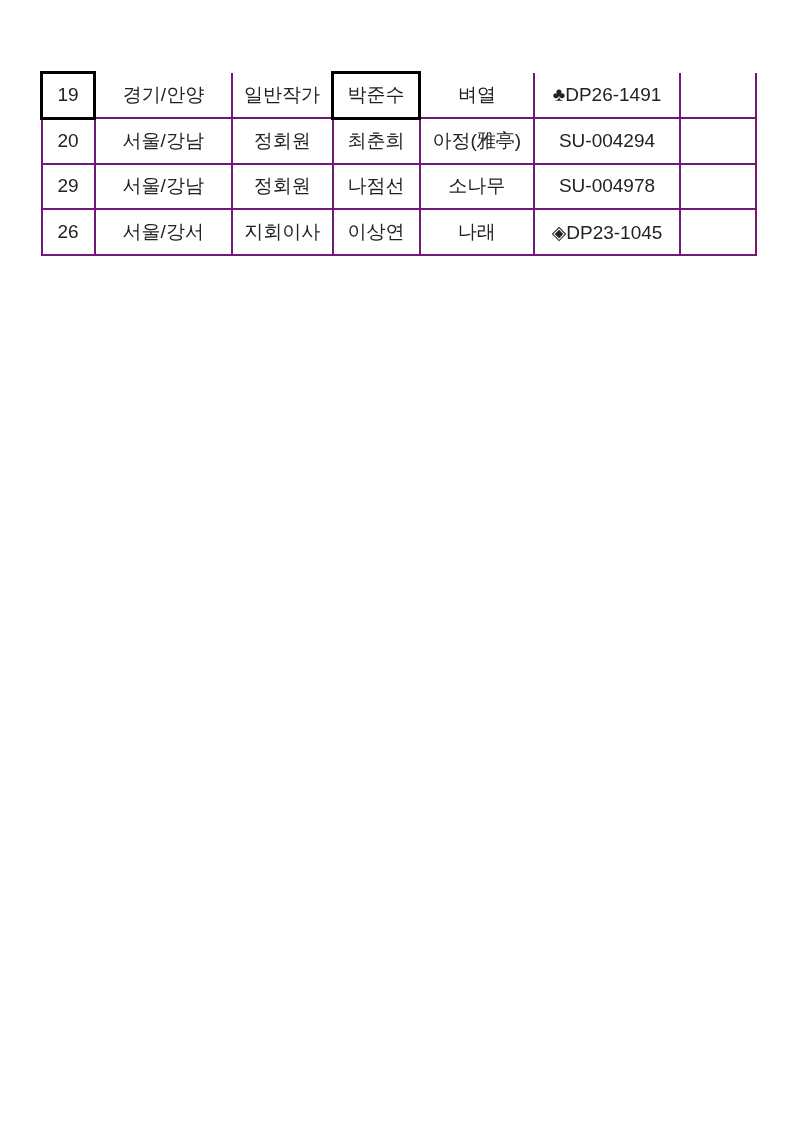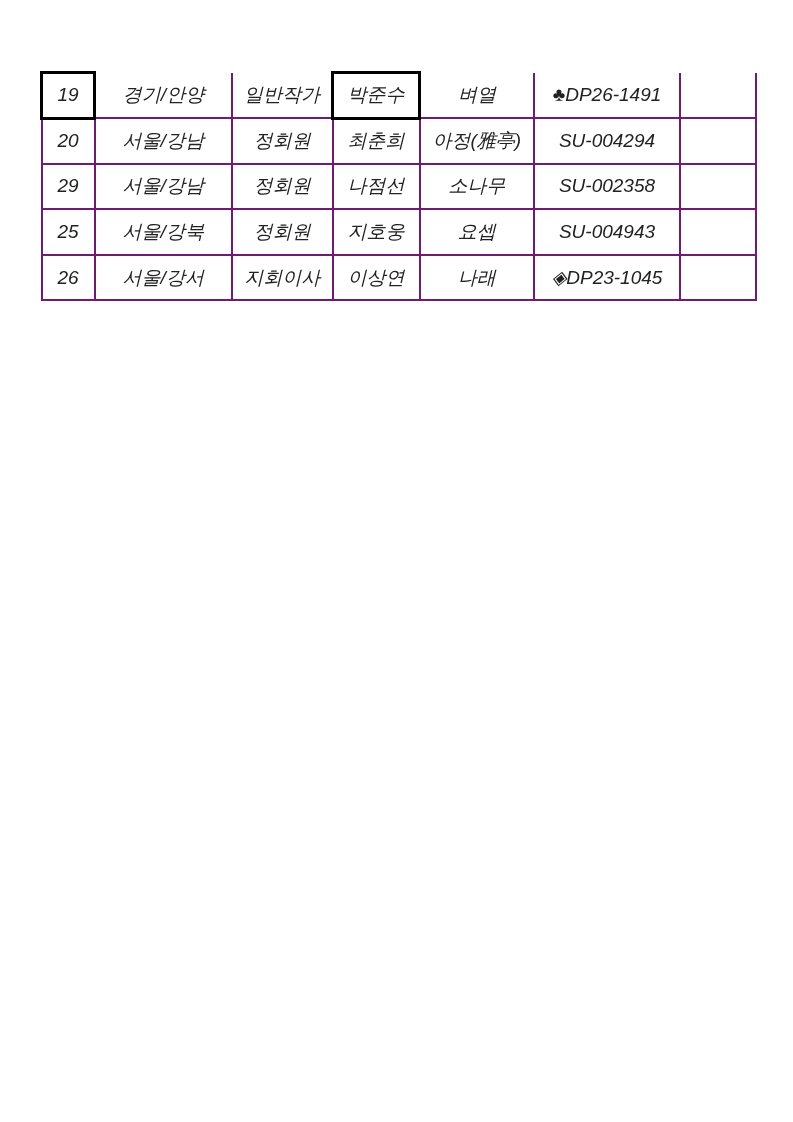--- a/index.html
+++ b/index.html
@@ -42,21 +42,21 @@
   table.member-table tr.first-row td.boxed {
     border: 3px solid #000000;
   }
   td.col-no     { width: 50px;  }
   td.col-region { width: 135px; }
   td.col-type   { width: 98px;  }
   td.col-name   { width: 84px; margin-left: 7px;  }
   td.col-pen    { width: 112px; }
   td.col-code   { width: 144px; }
   td.col-note   { width: 74px;  }
-  table.member-table tr { height: 45.6px; font-style: italic; }
+  table.member-table tr { height: 45.6px; }
 </style>
 </head>
 <body>
 
 <div class="page">
   <table class="member-table">
     <tbody id="member-table-body">
         <tr class="first-row">
           <td class="col-no boxed">19</td>
           <td class="col-region">경기/안양</td>
@@ -74,30 +74,21 @@
           <td class="col-pen">아정(雅亭)</td>
           <td class="col-code">SU-004294</td>
           <td class="col-note"></td>
         </tr>
         <tr>
           <td class="col-no">29</td>
           <td class="col-region">서울/강남</td>
           <td class="col-type">정회원</td>
           <td class="col-name">나점선</td>
           <td class="col-pen">소나무</td>
-          <td class="col-code">SU-002358</td>
-          <td class="col-note"></td>
-        </tr>
-        <tr>
-          <td class="col-no">25</td>
-          <td class="col-region">서울/강북</td>
-          <td class="col-type">정회원</td>
-          <td class="col-name">지호웅</td>
-          <td class="col-pen">요셉</td>
-          <td class="col-code">SU-004943</td>
+          <td class="col-code">SU-004978</td>
           <td class="col-note"></td>
         </tr>
         <tr>
           <td class="col-no">26</td>
           <td class="col-region">서울/강서</td>
           <td class="col-type">지회이사</td>
           <td class="col-name">이상연</td>
           <td class="col-pen">나래</td>
           <td class="col-code">◈DP23-1045</td>
           <td class="col-note"></td>

